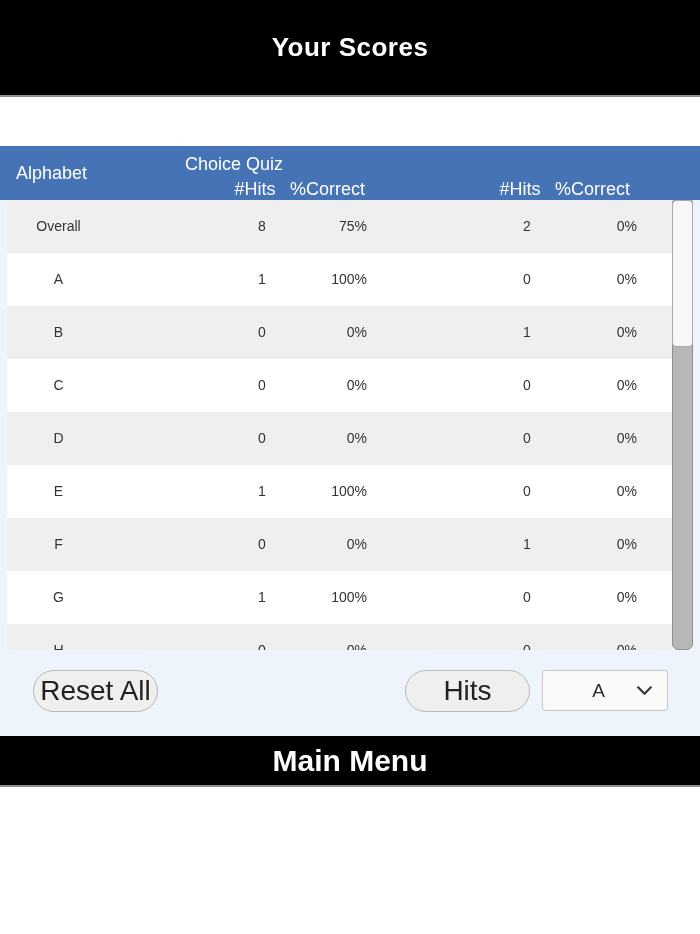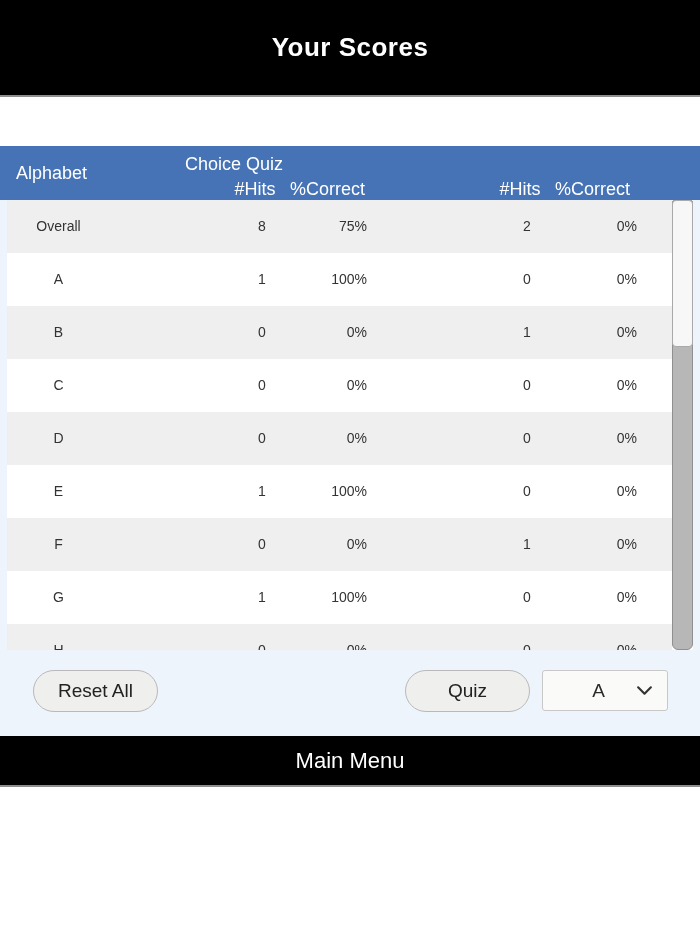--- a/index.html
+++ b/index.html
@@ -61,42 +61,42 @@
   .scroll-thumb{
     position:absolute; top:-1px; left:-1px; width:21px; height:147px;
     background:#f7f7f7; border:1px solid #a9a9a9; box-sizing:border-box;
     border-radius:4px;
   }
   
   .footer{position:absolute; top:504px; left:0; width:700px; height:86px;}
   .pill-btn{
     position:absolute; top:20px; height:42px; box-sizing:border-box;
     background:#efefee; border:1px solid #b9b9b9; border-radius:21px;
-    font-family:"Liberation Sans", sans-serif; font-size:19px; color:#222;
+    font-family:"Liberation Sans", sans-serif; font-size:28px; color:#222;
     display:flex; align-items:center; justify-content:center; cursor:pointer;
     padding:0;
   }
   .reset-all{left:33px; width:125px;}
   .reset{left:405px; width:125px;}
   .letter-select{
     position:absolute; top:20px; left:542px; width:126px; height:41px;
     box-sizing:border-box; background:#fafaf9; border:1px solid #c8c8c8;
     border-radius:3px; display:flex; align-items:center; cursor:pointer;
   }
   .letter-select .sel-value{
     flex:1; text-align:center; font-size:19px; color:#2b2b2b; padding-left:18px;
   }
   .letter-select .chevron{width:17px; height:17px; margin-right:14px; flex:0 0 auto;}
   
   .main-menu{
     position:absolute; top:736px; left:0; width:700px; height:49px;
     background:#000; border-bottom:2px solid #8e8e8e;
     display:flex; align-items:center; justify-content:center; cursor:pointer;
   }
-  .main-menu .label{color:#fff; font-size:22px; font-weight:normal;}
+  .main-menu .label{color:#fff; font-size:30px; font-weight:bold;}
 </style>
 </head>
 <body>
 
 <div class="screen">
 
   <div class="top-bar">
     <div class="title">Your Scores</div>
   </div>
 
@@ -176,21 +176,21 @@
         <div class="cell c-c2">0%</div>
       </div>
       </div>
 
     <div class="scrollbar">
       <div class="scroll-thumb"></div>
     </div>
 
     <div class="footer">
       <button class="pill-btn reset-all">Reset All</button>
-      <button class="pill-btn reset">Quiz</button>
+      <button class="pill-btn reset">Hits</button>
       <div class="letter-select">
         <span class="sel-value">A</span>
         <svg class="chevron" viewBox="0 0 16 16">
           <polyline points="2,5 8,11 14,5" fill="none" stroke="#333" stroke-width="2" stroke-linecap="round" stroke-linejoin="round"></polyline>
         </svg>
       </div>
     </div>
   </div>
 
   <div class="main-menu">

